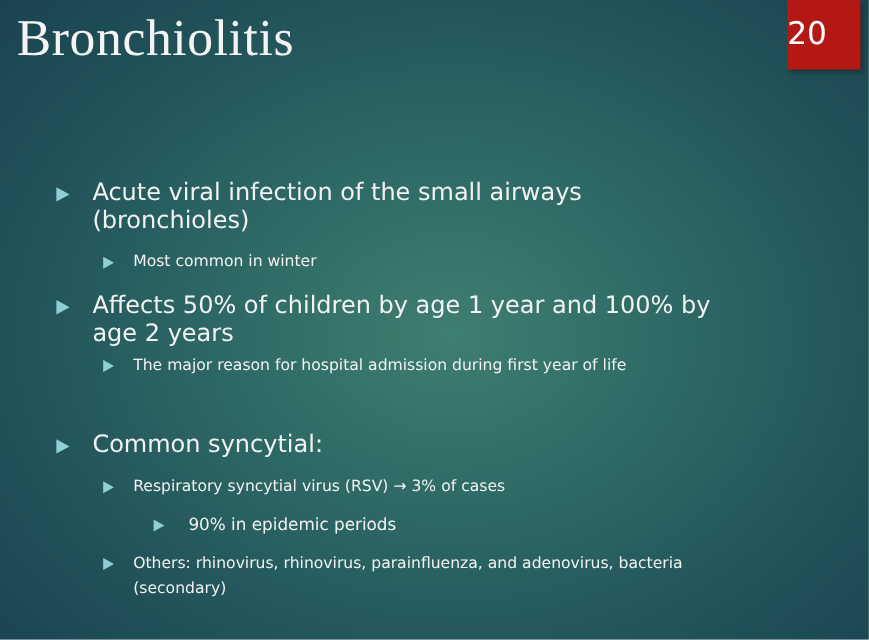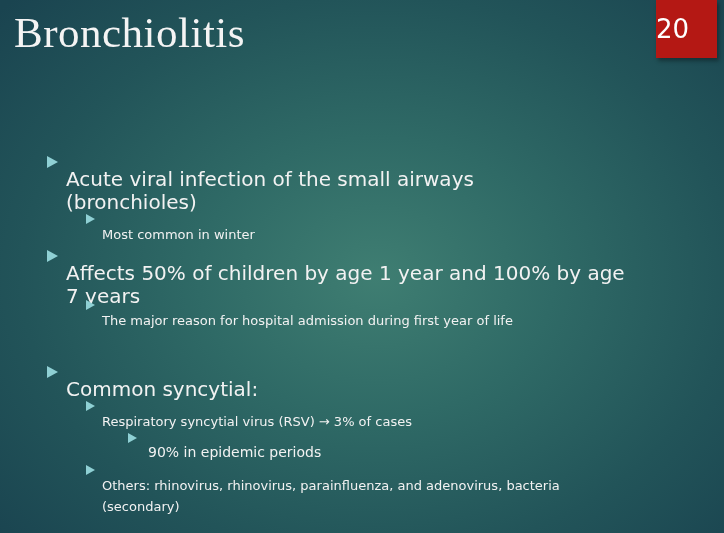--- a/index.html
+++ b/index.html
@@ -16,21 +16,21 @@
     text-align: right;
   }
   .slide-num {
     position:absolute; left:656px; top:0; width:61px; height:58px;
     background:#b41814; box-shadow:2px 3px 4px rgba(0,0,0,0.35);
     display:flex; align-items:center; 
     font-size:26px; color:#fff;
   }
   .bullets { position:absolute; left:0; top:0; }
   .b {
-    position:absolute; display:flex; align-items:flex-start;flex-direction:column;
+    position:absolute; display:flex; align-items:flex-start;
   }
   .arrow {
     width:0; height:0; border-top:6px solid transparent; border-bottom:6px solid transparent;
     border-left:11px solid #8fd0d4; flex:none;
   }
   .l1 .arrow { margin-top:7px; }
   .l2 .arrow { border-top-width:5px; border-bottom-width:5px; border-left-width:9px; margin-top:6px; }
   .l3 .arrow { border-top-width:5px; border-bottom-width:5px; border-left-width:9px; margin-top:4px; }
   .txt { line-height:23px; }
   .l1 .txt { font-size:20px; margin-left:19px; }
@@ -49,21 +49,21 @@
   <div class="b l1" style="left:47px; top:149px; width:520px;">
     <span class="arrow"></span>
     <span class="txt">Acute viral infection of the small airways (bronchioles)</span>
   </div>
   <div class="b l2" style="left:86px; top:208px; width:500px;">
     <span class="arrow"></span>
     <span class="txt">Most common in winter</span>
   </div>
   <div class="b l1" style="left:47px; top:243px; width:580px;">
     <span class="arrow"></span>
-    <span class="txt">Affects 50% of children by age 1 year and 100% by age 7 years</span>
+    <span class="txt">Affects 50% of children by age 1 year and 100% by age 2 years</span>
   </div>
   <div class="b l2" style="left:86px; top:294px; width:540px;">
     <span class="arrow"></span>
     <span class="txt">The major reason for hospital admission during first year of life</span>
   </div>
   <div class="b l1" style="left:47px; top:359px; width:520px;">
     <span class="arrow"></span>
     <span class="txt">Common syncytial:</span>
   </div>
   <div class="b l2" style="left:86px; top:395px; width:540px;">

